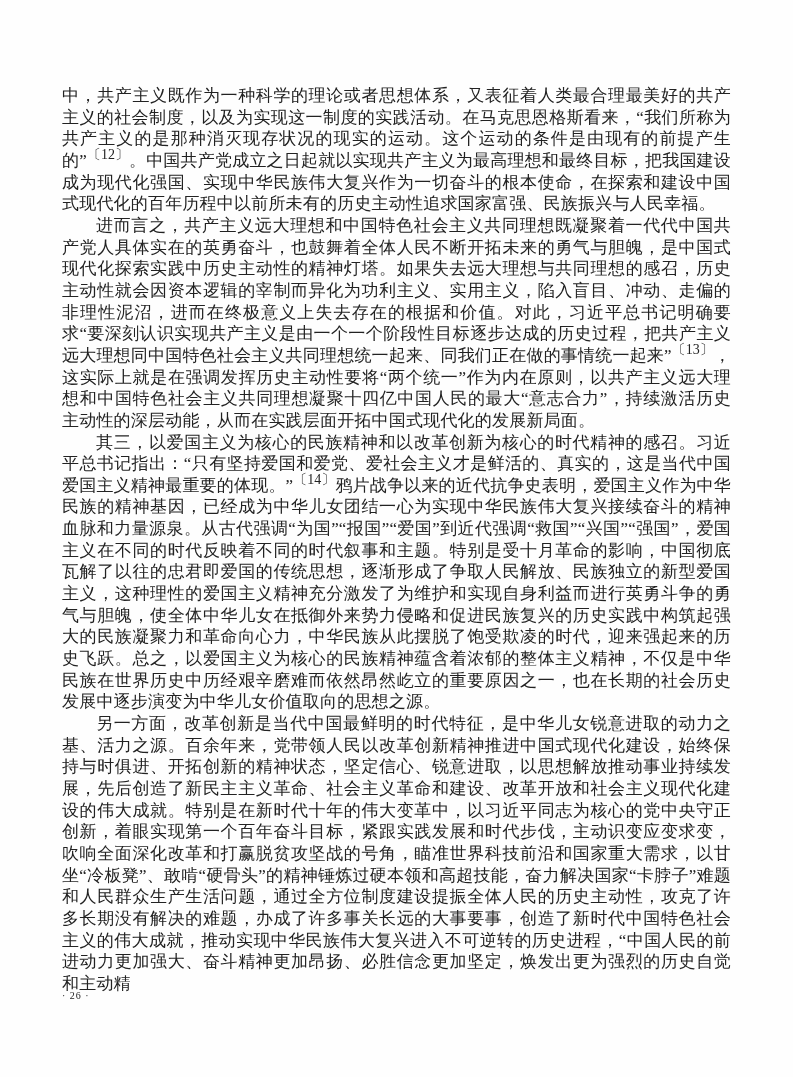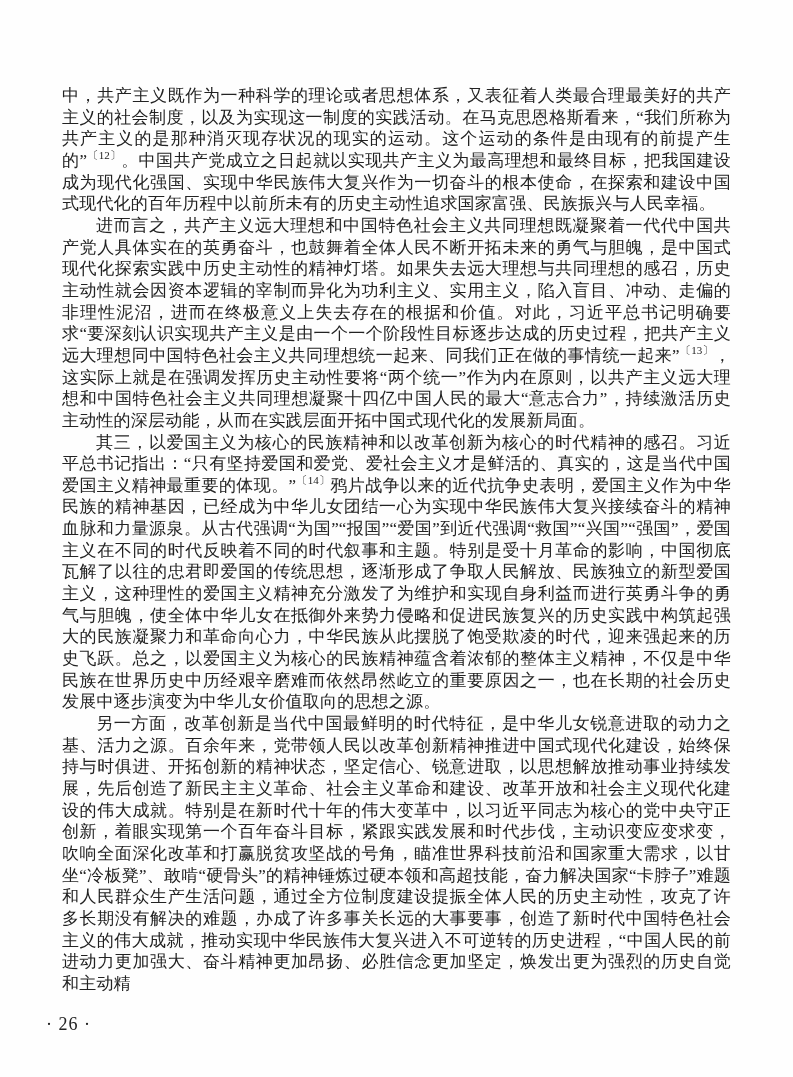--- a/index.html
+++ b/index.html
@@ -24,33 +24,32 @@
   .para {
     font-size: 17px;
     line-height: 21.65px;
     text-align: justify;
     text-justify: inter-ideograph;
     letter-spacing: 0.2px;
     color: #222222;
   }
   .para.indent { text-indent: 2em; }
   .para sup {
-    font-size: 11px;
+    font-size: 14px;
     line-height: 0;
     vertical-align: super;
     letter-spacing: 0;
   }
   .page-number {
     position: absolute;
-    left: 46px;
+    left: 62px;
     top: 990px;
-    font-size: 18px;
+    font-size: 10px;
     color: #222222;
     letter-spacing: 1px;
-    margin-top: 24px;
   }
 </style>
 </head>
 <body>
 
 <div class="page">
   <div class="text-block">
       <p class="para">中，共产主义既作为一种科学的理论或者思想体系，又表征着人类最合理最美好的共产主义的社会制度，以及为实现这一制度的实践活动。在马克思恩格斯看来，“我们所称为共产主义的是那种消灭现存状况的现实的运动。这个运动的条件是由现有的前提产生的”<sup>〔12〕</sup>。中国共产党成立之日起就以实现共产主义为最高理想和最终目标，把我国建设成为现代化强国、实现中华民族伟大复兴作为一切奋斗的根本使命，在探索和建设中国式现代化的百年历程中以前所未有的历史主动性追求国家富强、民族振兴与人民幸福。</p>
       <p class="para indent">进而言之，共产主义远大理想和中国特色社会主义共同理想既凝聚着一代代中国共产党人具体实在的英勇奋斗，也鼓舞着全体人民不断开拓未来的勇气与胆魄，是中国式现代化探索实践中历史主动性的精神灯塔。如果失去远大理想与共同理想的感召，历史主动性就会因资本逻辑的宰制而异化为功利主义、实用主义，陷入盲目、冲动、走偏的非理性泥沼，进而在终极意义上失去存在的根据和价值。对此，习近平总书记明确要求“要深刻认识实现共产主义是由一个一个阶段性目标逐步达成的历史过程，把共产主义远大理想同中国特色社会主义共同理想统一起来、同我们正在做的事情统一起来”<sup>〔13〕</sup>，这实际上就是在强调发挥历史主动性要将“两个统一”作为内在原则，以共产主义远大理想和中国特色社会主义共同理想凝聚十四亿中国人民的最大“意志合力”，持续激活历史主动性的深层动能，从而在实践层面开拓中国式现代化的发展新局面。</p>
       <p class="para indent">其三，以爱国主义为核心的民族精神和以改革创新为核心的时代精神的感召。习近平总书记指出：“只有坚持爱国和爱党、爱社会主义才是鲜活的、真实的，这是当代中国爱国主义精神最重要的体现。”<sup>〔14〕</sup>鸦片战争以来的近代抗争史表明，爱国主义作为中华民族的精神基因，已经成为中华儿女团结一心为实现中华民族伟大复兴接续奋斗的精神血脉和力量源泉。从古代强调“为国”“报国”“爱国”到近代强调“救国”“兴国”“强国”，爱国主义在不同的时代反映着不同的时代叙事和主题。特别是受十月革命的影响，中国彻底瓦解了以往的忠君即爱国的传统思想，逐渐形成了争取人民解放、民族独立的新型爱国主义，这种理性的爱国主义精神充分激发了为维护和实现自身利益而进行英勇斗争的勇气与胆魄，使全体中华儿女在抵御外来势力侵略和促进民族复兴的历史实践中构筑起强大的民族凝聚力和革命向心力，中华民族从此摆脱了饱受欺凌的时代，迎来强起来的历史飞跃。总之，以爱国主义为核心的民族精神蕴含着浓郁的整体主义精神，不仅是中华民族在世界历史中历经艰辛磨难而依然昂然屹立的重要原因之一，也在长期的社会历史发展中逐步演变为中华儿女价值取向的思想之源。</p>

